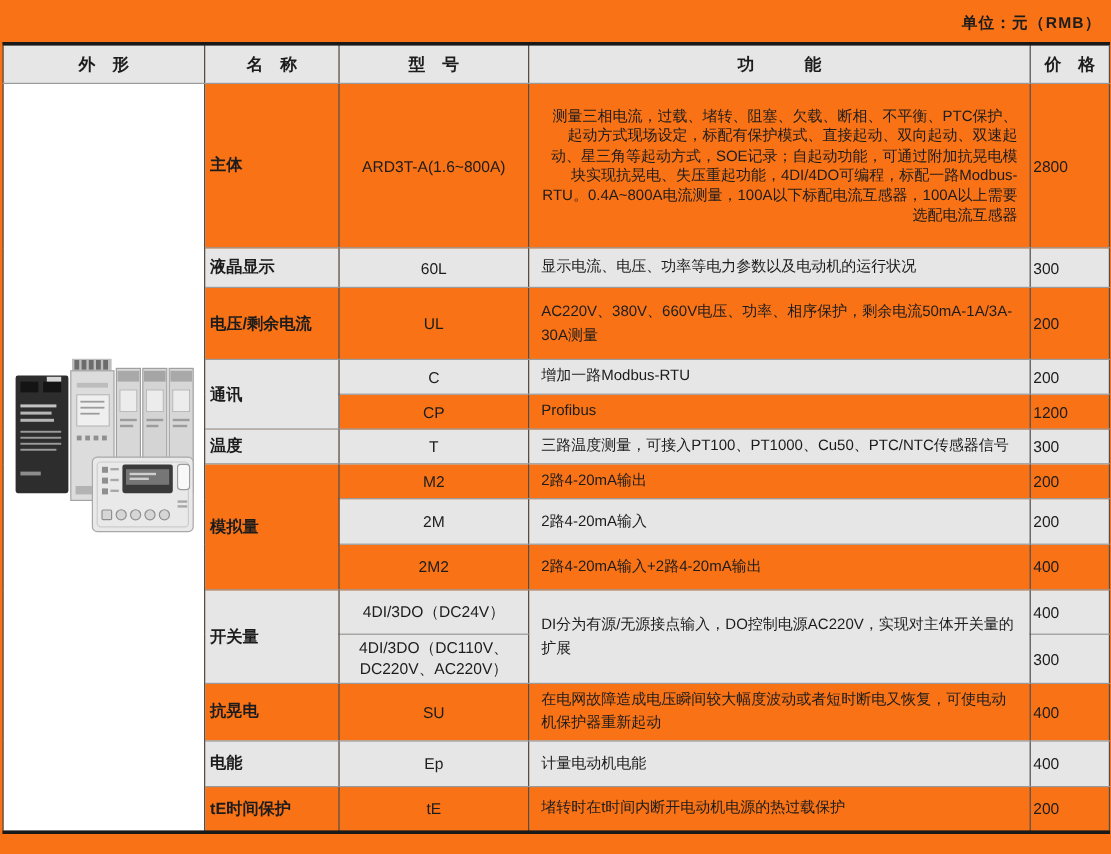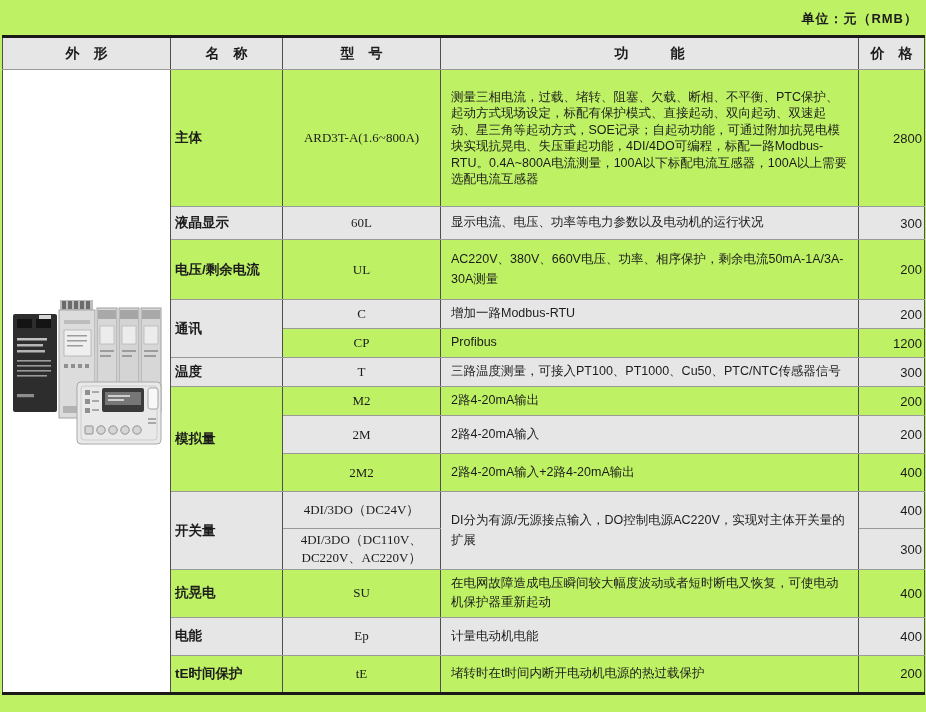--- a/index.html
+++ b/index.html
@@ -2,21 +2,21 @@
 <html lang="zh"><head>
 <meta charset="utf-8">
 <style>
   html,body{margin:0;padding:0;background:#ffffff;}
   body{
     width:926px;height:712px;
     font-family:"Liberation Sans","DejaVu Sans",sans-serif;
     color:#1c1c1c;
     -webkit-font-smoothing:antialiased;
   }
-  .page{box-sizing:border-box;width:926px;height:712px;padding:6px 2px 0 2px;background:#bef264;}
+  .page{box-sizing:border-box;width:926px;height:712px;padding:6px 2px 0 2px;background:#f97316;}
   .unit-label{
     text-align:right;font-size:13px;font-weight:bold;
     padding:4px 6px 7px 0;letter-spacing:1px;
   }
   table.price-table{
     width:922px;border-collapse:collapse;table-layout:fixed;
     border-top:3px solid #1a1a1a;border-bottom:3px solid #1a1a1a;
     border-left:1px solid #4a4a4a;border-right:1px solid #4a4a4a;
   }
   col.c-appearance{width:168px;}
@@ -31,27 +31,27 @@
   }
   thead th{
     background:#e6e6e6;font-size:14px;font-weight:bold;
     height:29px;text-align:center;white-space:pre;
   }
   tr.shade td{background:#e6e6e6;}
   td.appearance-cell{background:#ffffff;text-align:center;vertical-align:middle;}
   td.name-cell{text-align:left;font-size:13.5px;font-weight:bold;padding:2px 4px;}
   td.model-cell{
     text-align:center;font-size:13px;padding:2px 6px;
-    font-family:Liberation Serif, serif;
+    font-family:Liberation Sans, sans-serif;
   }
   td.function-cell{
     text-align:left;font-size:12.5px;line-height:1.55;padding:4px 10px;
   }
-  td.function-cell.tight{line-height:1.32;padding:5px 10px;}
-  td.price-cell{text-align:right;font-size:13px;padding:2px 2px;}
+  td.function-cell.tight{line-height:1.32;padding:5px 10px;text-align:right;}
+  td.price-cell{text-align:left;font-size:13px;padding:2px 2px;}
   tr.h137{height:137px;} tr.h60{height:60px;} tr.h42{height:42px;}
   tr.h37{height:37px;} tr.h34{height:34px;} tr.h33{height:33px;padding-left:40px;}
   tr.h30{height:38px;} tr.h29{height:29px;}
   .notes{margin:16px 0 0 2px;font-size:13.5px;font-weight:bold;line-height:1.55;}
   .notes .note-line-1{display:block;}
   .notes .note-line-2{display:block;padding-left:29px;margin-top:7px;}
   .product-photo{display:inline-block;margin-top:-14px;}
 </style>
 </head>
 <body>

